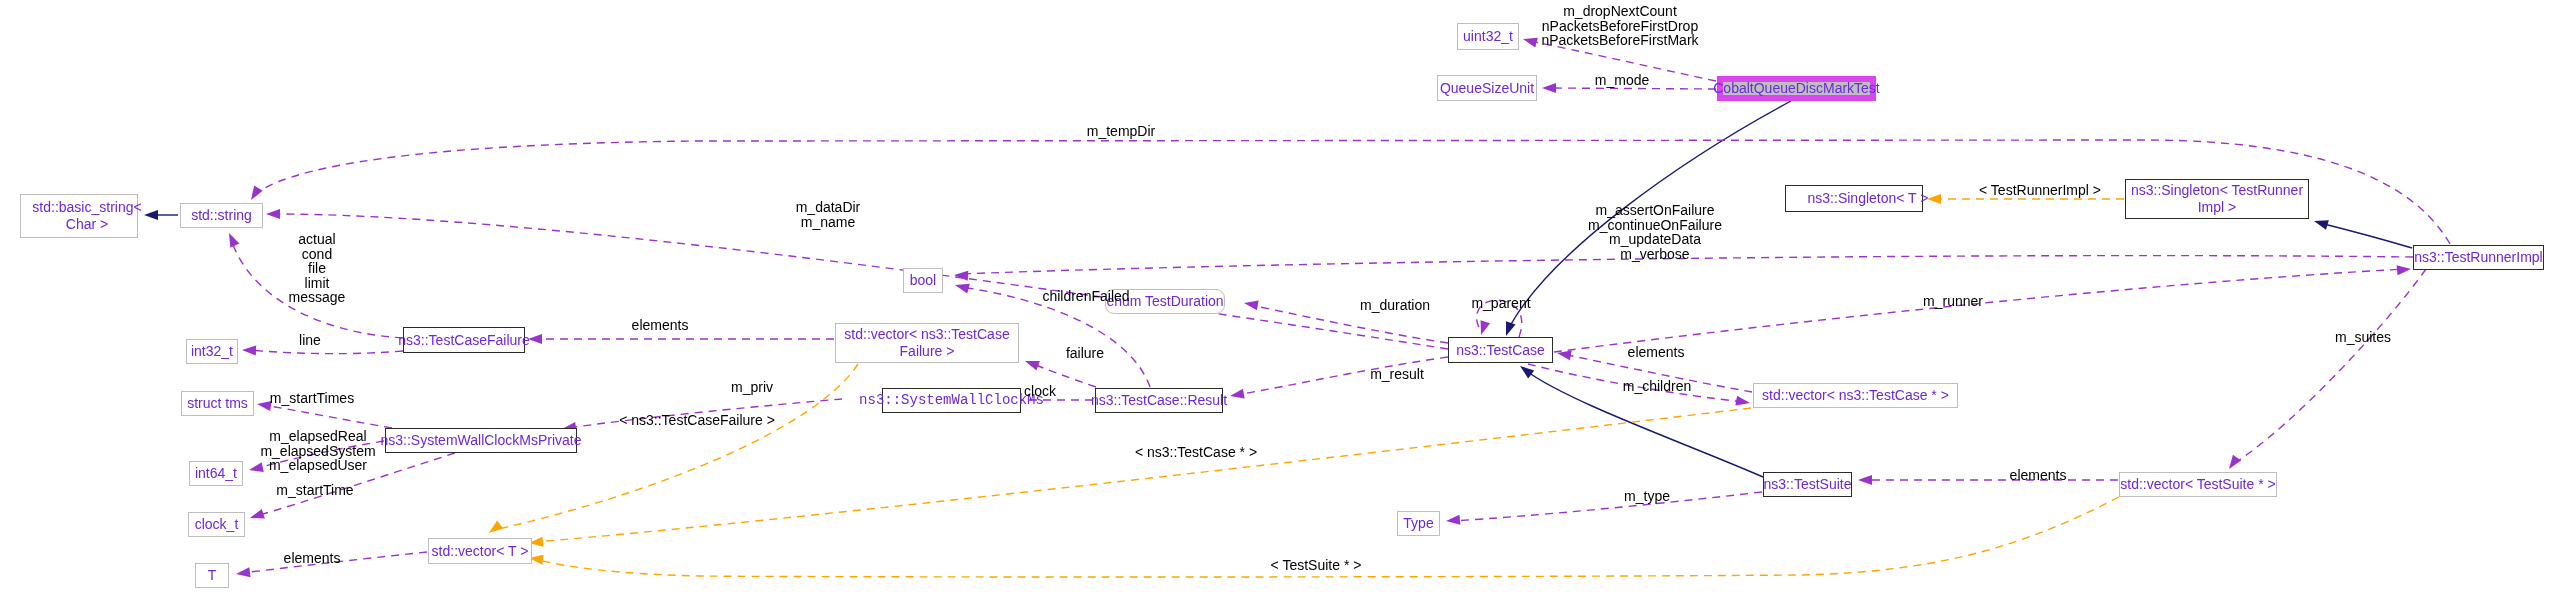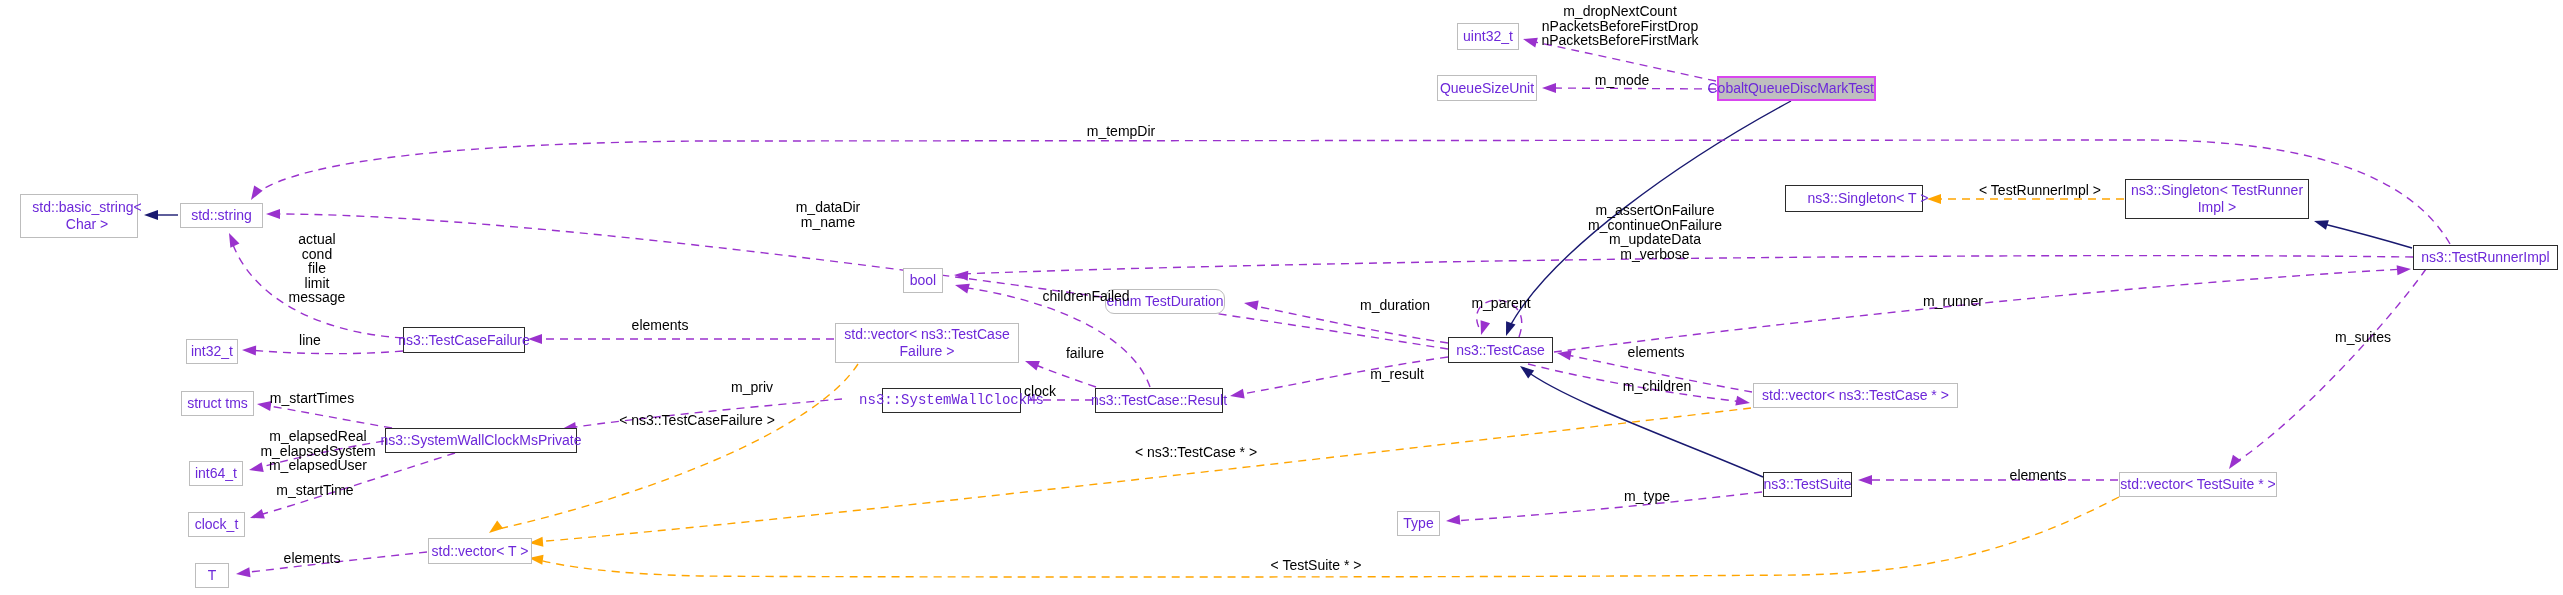--- a/index.html
+++ b/index.html
@@ -11,21 +11,21 @@
   .edge.template{stroke:#ffa500;stroke-dasharray:8 6;}
   .edge.inheritance{stroke:#191970;}
   .arrow.usage{fill:#9a32cd;stroke:none;}
   .arrow.template{fill:#ffa500;stroke:none;}
   .arrow.inheritance{fill:#191970;stroke:none;}
   .node{position:absolute;display:flex;flex-direction:column;align-items:center;justify-content:center;
         text-align:center;font-size:14px;line-height:17px;color:#6d28d9;background:#fff;box-sizing:border-box;
         white-space:nowrap;}
   .node.external{border:1px solid #bdbdbd;}
   .node.documented{border:1.5px solid #2b2b2b;}
-  .node.current{border:2px solid #d946ef;background:#bfbfbf;align-items:flex-end;}
+  .node.current{border:6px solid #d946ef;background:#bfbfbf;}
   .edge-label{position:absolute;transform:translateX(-50%);font-size:14px;line-height:14.5px;
               color:#000;text-align:center;white-space:nowrap;}
 </style>
 </head>
 <body>
 
 <div id="stage">
   <svg id="edges" width="2563" height="595" viewBox="0 0 2563 595">
       <path d="M1716,81 C1650,67 1585,52 1530,41" class="edge usage"></path>
       <polygon points="0,0 -14,5 -14,-5" transform="translate(1523,39) rotate(195)" class="arrow usage"></polygon>
@@ -154,21 +154,21 @@
       <div class="node current" style="left: 1717px; top: 76px; width: 159px; height: 25px;">
         <div>CobaltQueueDiscMarkTest</div>
       </div>
       <div class="node documented" style="left: 1785px; top: 185px; width: 138px; height: 27px; padding-left: 28px;">
         <div>ns3::Singleton&lt; T &gt;</div>
       </div>
       <div class="node documented" style="left: 2125px; top: 179px; width: 184px; height: 40px;">
         <div>ns3::Singleton&lt; TestRunner</div>
         <div>Impl &gt;</div>
       </div>
-      <div class="node documented" style="left: 2413px; top: 245px; width: 145px; height: 25px; text-align: right;">
+      <div class="node documented" style="left: 2413px; top: 245px; width: 131px; height: 25px; text-align: right;">
         <div>ns3::TestRunnerImpl</div>
       </div>
       <div class="node documented" style="left: 1763px; top: 472px; width: 89px; height: 25px;">
         <div>ns3::TestSuite</div>
       </div>
       <div class="node external" style="left: 1397px; top: 511px; width: 43px; height: 25px;">
         <div>Type</div>
       </div>
       <div class="node external" style="left: 2119px; top: 472px; width: 158px; height: 25px;">
         <div>std::vector&lt; TestSuite * &gt;</div>

